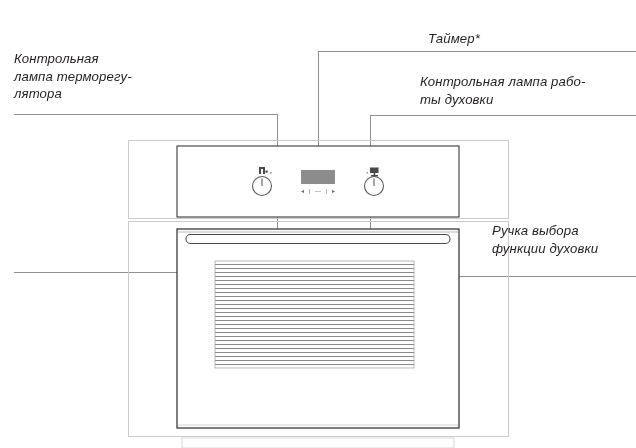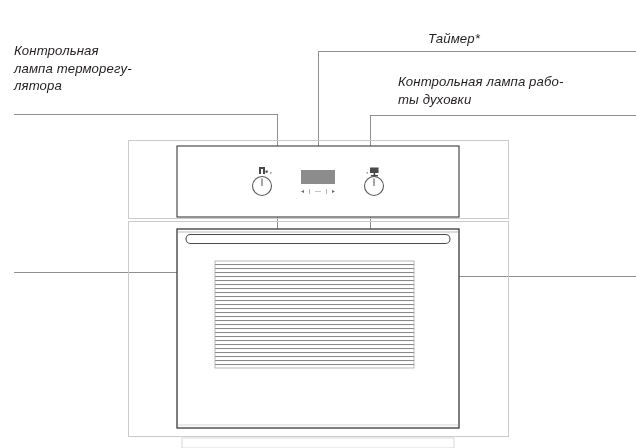--- a/index.html
+++ b/index.html
@@ -18,23 +18,23 @@
     font-style:italic;
     font-size:13.2px;
     line-height:17.5px;
     color:#231f20;
     white-space:pre-line;
     letter-spacing:0.1px;
   }
   .label.left{text-align:left;}
   .label.right{text-align:left;}
 
-  #lbl-thermostat-lamp{left:14px;top:42px;width:150px;}
+  #lbl-thermostat-lamp{left:14px;top:50px;width:150px;}
   #lbl-timer{right:8px;top:30px;width:200px;}
-  #lbl-oven-lamp{right:22px;top:73px;width:216px;}
+  #lbl-oven-lamp{right:0;top:73px;width:216px;}
   #lbl-temp-knob{left:14px;top:228px;width:170px;}
   #lbl-function-knob{right:8px;top:222px;width:136px;}
 
   
   #leaders{position:absolute;left:0;top:0;width:636px;height:448px;}
 
   
   #oven{position:absolute;left:0;top:0;width:636px;height:448px;}
 </style>
 </head>
@@ -122,14 +122,16 @@
   <div class="label left" id="lbl-thermostat-lamp">Контрольная
 лампа терморегу-
 лятора</div>
 
   <div class="label right" id="lbl-timer">Таймер*</div>
 
   <div class="label right" id="lbl-oven-lamp">Контрольная лампа рабо-
 ты духовки</div>
 
 
+  <div class="label right" id="lbl-function-knob">Ручка выбора
+функции духовки</div>
 
 </div>
 
 </body></html>

